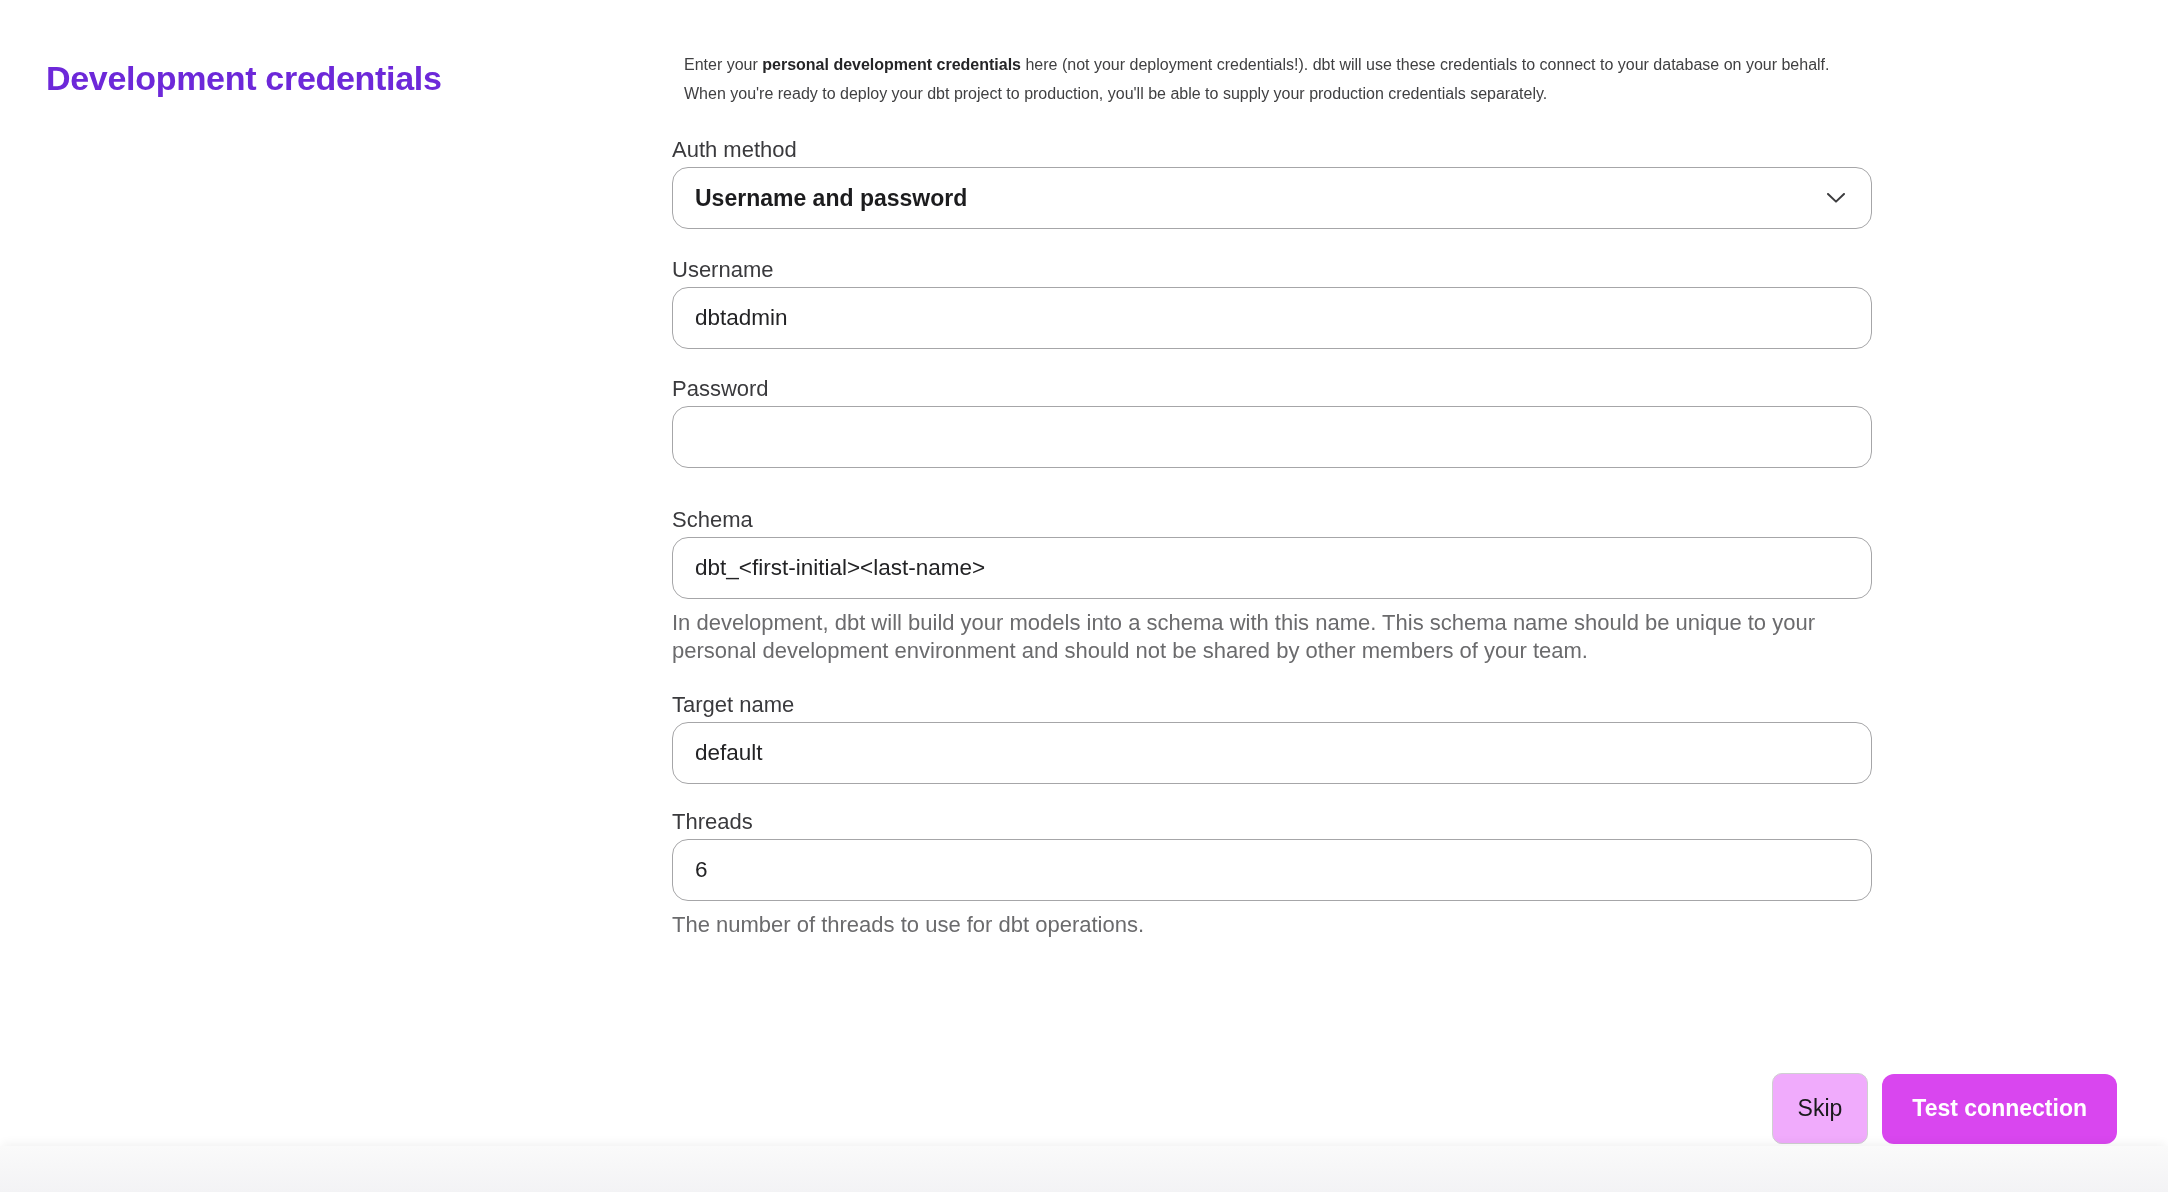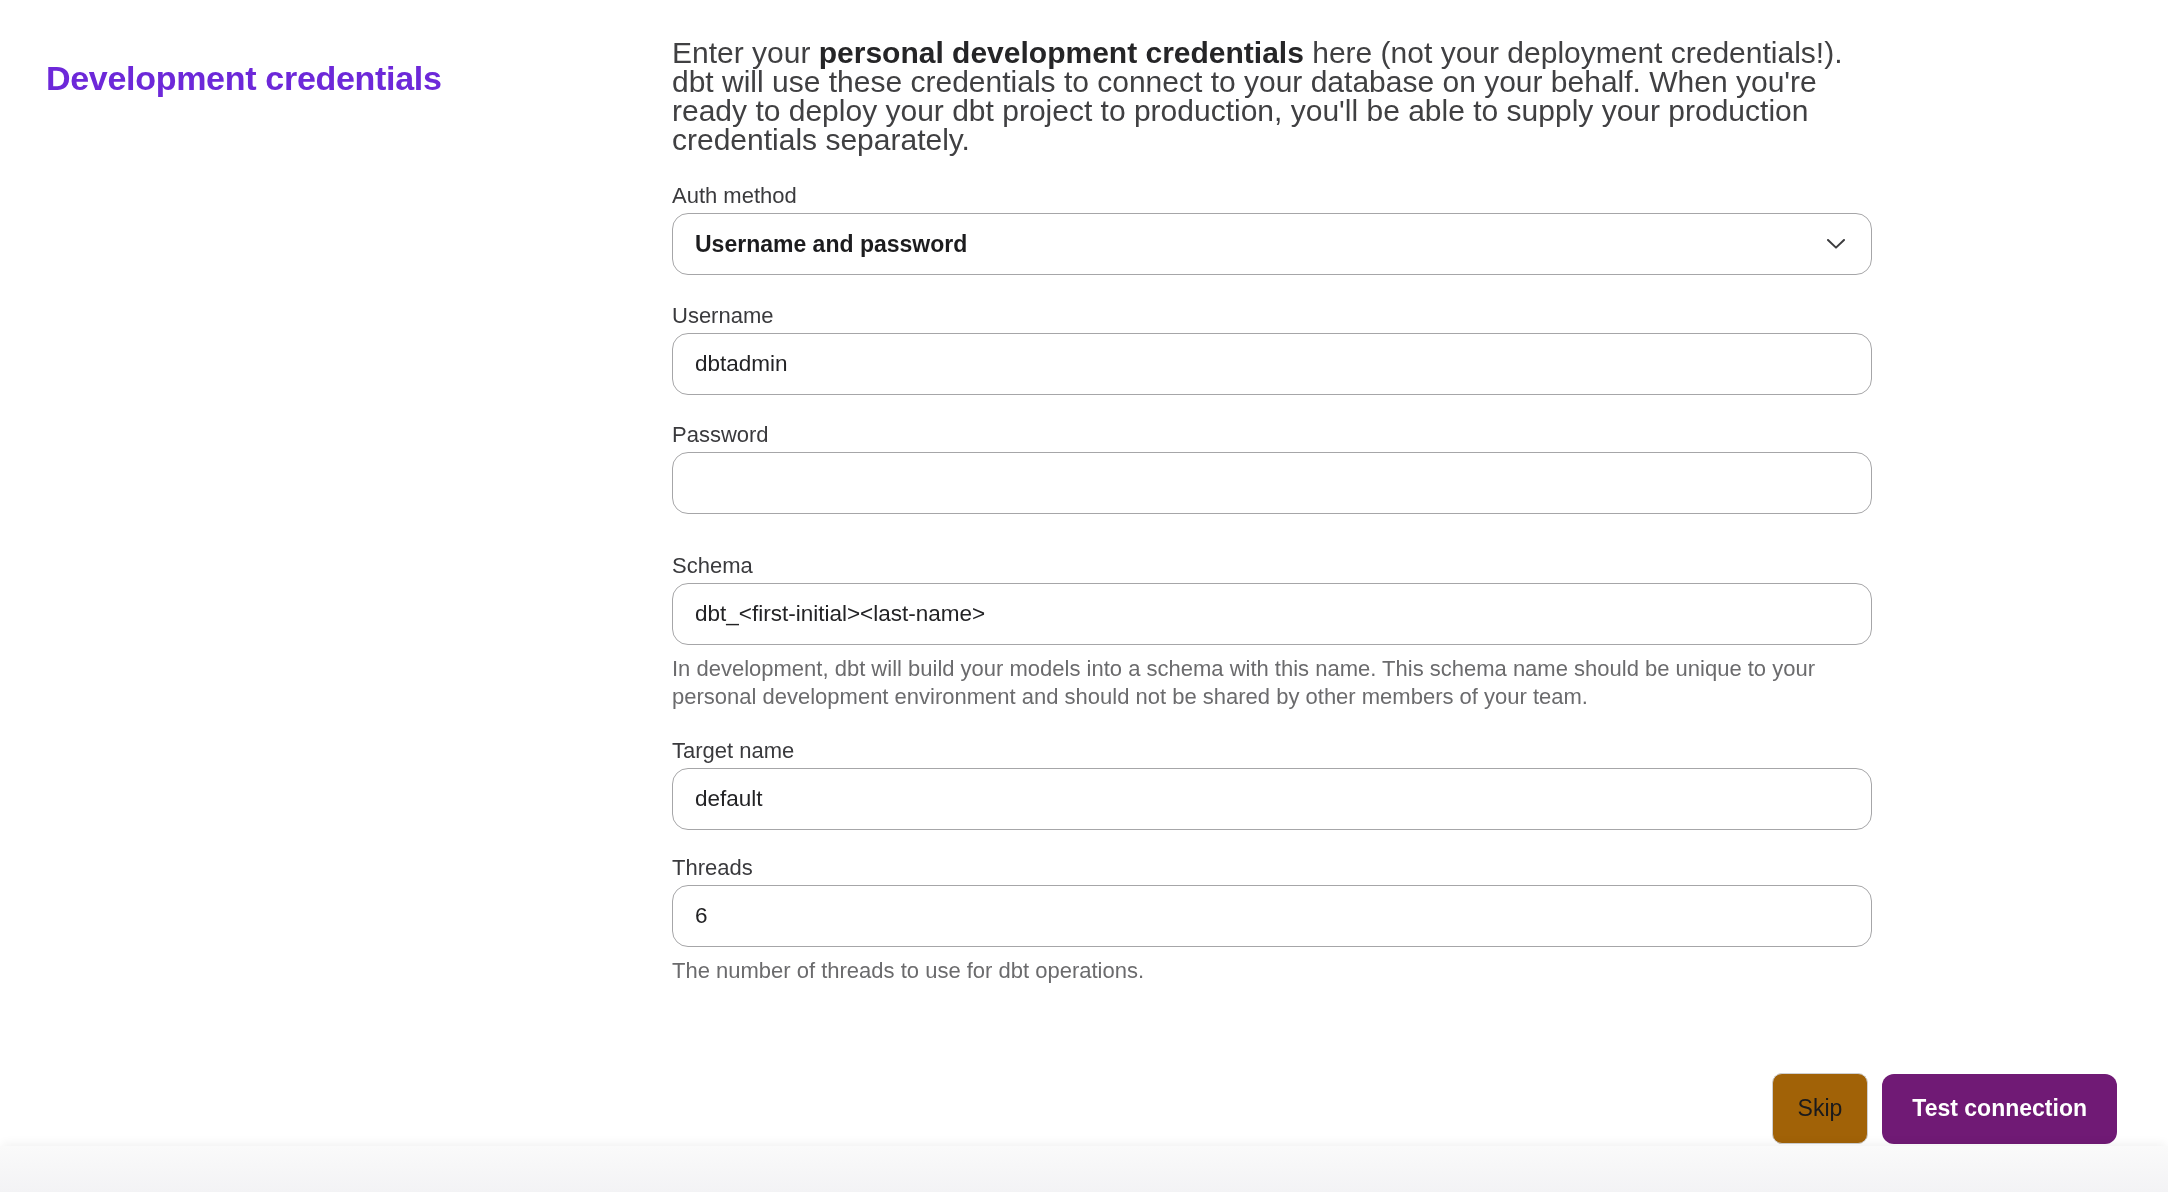--- a/index.html
+++ b/index.html
@@ -20,24 +20,24 @@
     color: #6d28d9;
   }
 
   .form-col {
     position: absolute;
     left: 672px; top: 38px;
     width: 1200px;
   }
 
   .intro {
-    font-size: 30px;
+    font-size: 16px;
     line-height: 29px;
     color: #404042;
-    margin: 0;
+    margin: 12px;
   }
   .intro .bold { font-weight: 700; color: #252527; }
 
   .field-label {
     margin-top: 29px;
     font-size: 22px;
     line-height: 24px;
     color: #3a3a3d;
   }
 
@@ -85,32 +85,32 @@
     right: 51px;
     display: flex;
     gap: 14px;
     align-items: center;
   }
   .btn-skip {
     height: 71px;
     padding: 0 25px;
     border: 1px solid #cfcfd1;
     border-radius: 10px;
-    background: #a16207;
+    background: #f0abfc;
     font-size: 23px;
     color: #1a1a1c;
     font-family: inherit;
     cursor: pointer;
   }
   .btn-primary {
     height: 70px;
     padding: 0 30px;
     border: none;
     border-radius: 12px;
-    background: #701a75;
+    background: #d946ef;
     font-size: 23px;
     font-weight: 600;
     color: #ffffff;
     font-family: inherit;
     cursor: pointer;
   }
 
   .footer-bar {
     position: absolute;
     left: 0; bottom: 0;

